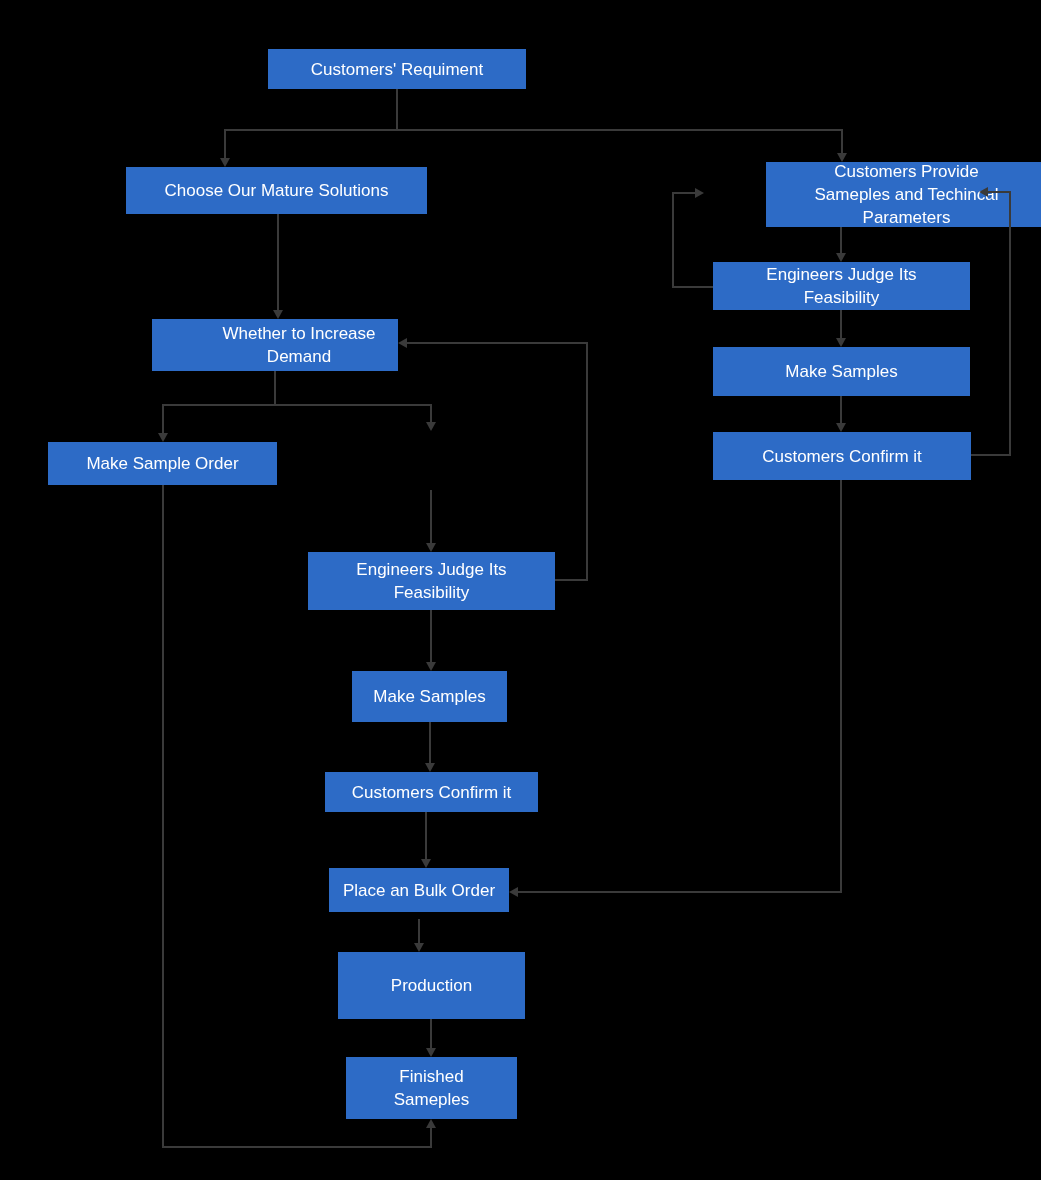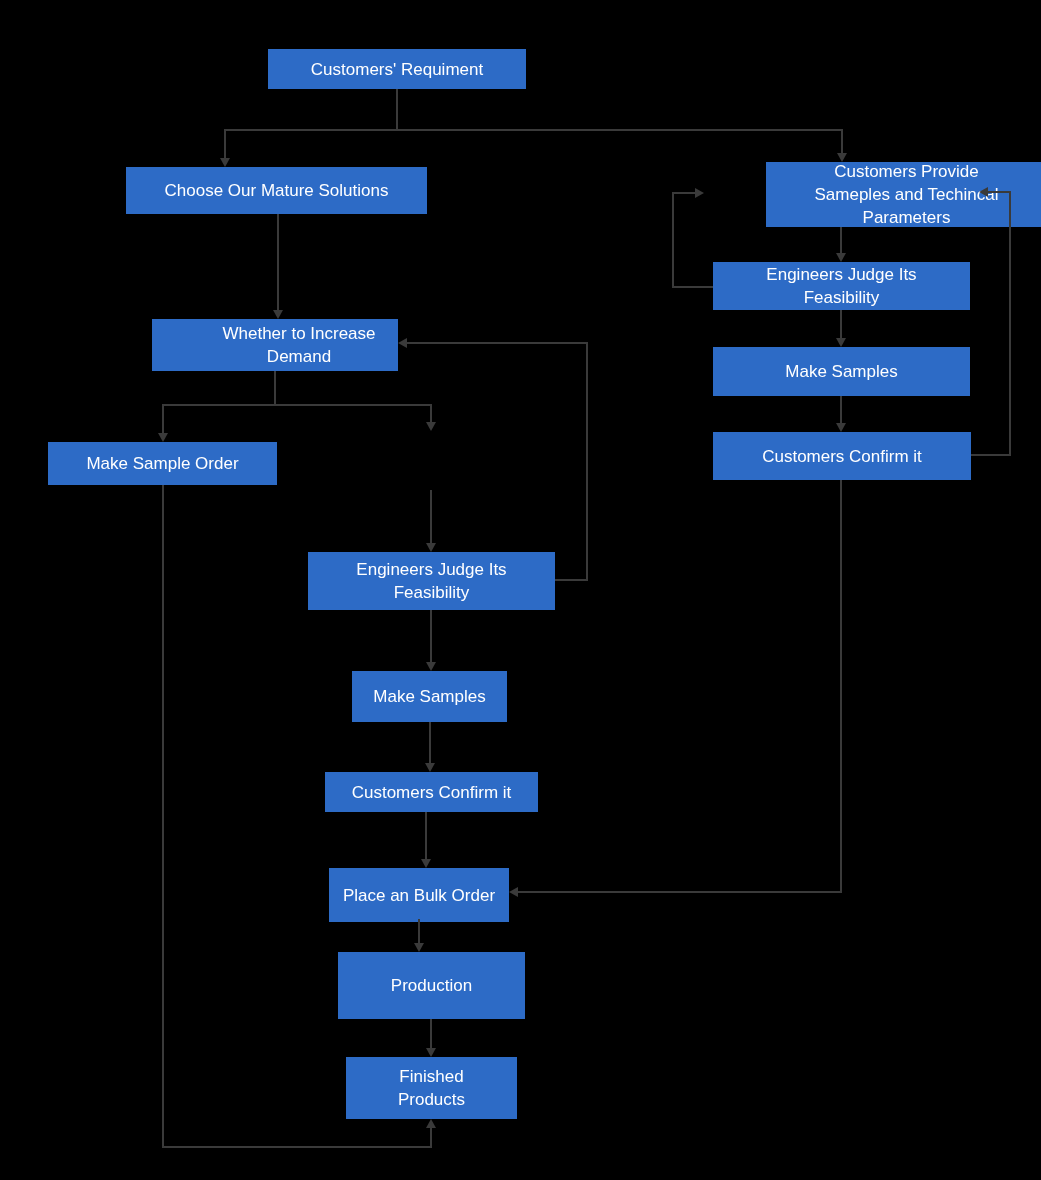--- a/index.html
+++ b/index.html
@@ -44,26 +44,26 @@
   <div class="node" style="left:48px;top:442px;width:229px;height:43px;">Make Sample Order</div>
 
 
   <div class="node" style="left:308px;top:552px;width:247px;height:58px;">Engineers Judge Its
 Feasibility</div>
 
   <div class="node" style="left:352px;top:671px;width:155px;height:51px;">Make Samples</div>
 
   <div class="node" style="left:325px;top:772px;width:213px;height:40px;">Customers Confirm it</div>
 
-  <div class="node" style="left:329px;top:868px;width:180px;height:54px;">Place an Bulk Order</div>
+  <div class="node" style="left:329px;top:868px;width:180px;height:44px;">Place an Bulk Order</div>
 
   <div class="node" style="left:338px;top:952px;width:187px;height:67px;">Production</div>
 
   <div class="node" style="left:346px;top:1057px;width:171px;height:62px;">Finished
-Products</div>
+Sameples</div>
 
   <div class="node" style="left:720px;top:162px;width:281px;height:65px;margin-left:46px;">Customers Provide
 Sameples and Techincal
 Parameters</div>
 
   <div class="node" style="left:713px;top:262px;width:257px;height:48px;">Engineers Judge Its
 Feasibility</div>
 
   <div class="node" style="left:713px;top:347px;width:257px;height:49px;">Make Samples</div>
 

